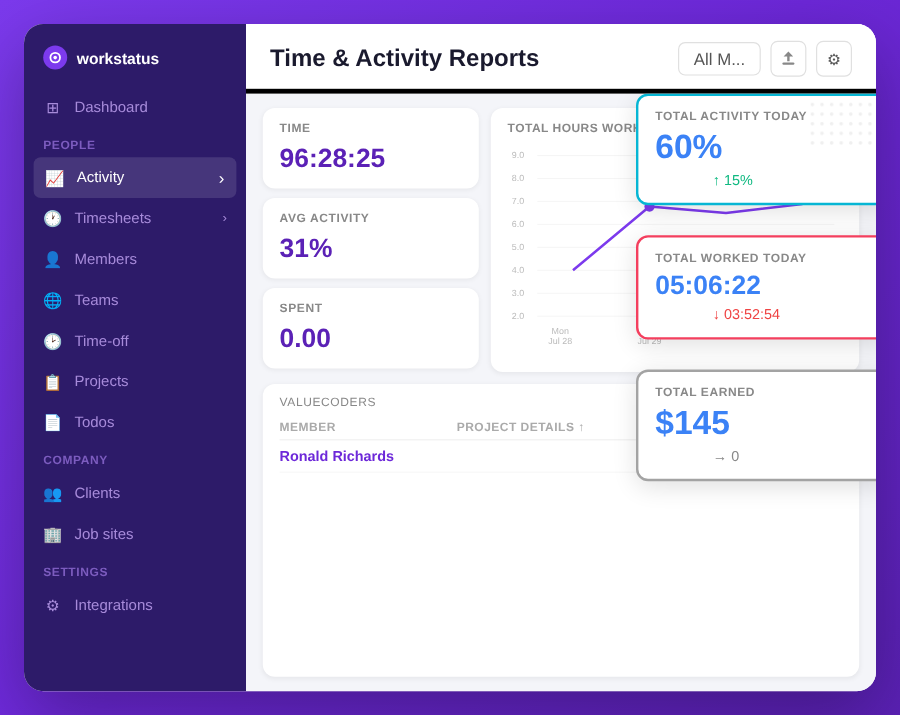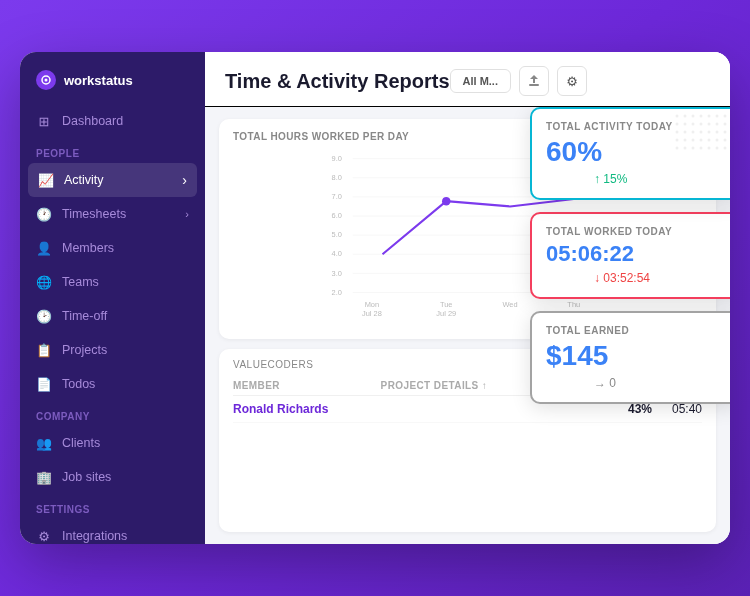--- a/index.html
+++ b/index.html
@@ -8,21 +8,21 @@
       height: 596px;
       background: linear-gradient(135deg, #7c3aed 0%, #6d28d9 50%, #5b21b6 100%);
       display: flex;
       align-items: center;
       justify-content: center;
       font-family: 'Segoe UI', Arial, sans-serif;
       overflow: hidden;
     }
     .app-container {
       width: 710px;
-      height: 492px;
+      height: 556px;
       background: white;
       border-radius: 16px;
       display: flex;
       overflow: hidden;
       box-shadow: 0 20px 60px rgba(0,0,0,0.3);
     }
     
     .sidebar {
       width: 185px;
       background: #2d1b69;
@@ -99,41 +99,41 @@
       display: flex;
       flex-direction: column;
       overflow: hidden;
       position: relative;
     }
     .main-header {
       background: white;
       padding: 14px 20px 10px;
       display: flex;
       align-items: center;
-      border-bottom: 1px solid #000000;
+      justify-content: space-between;
+      border-bottom: 4px solid #000000;
     }
     .main-title {
       font-size: 20px;
       font-weight: 700;
       color: #1a1a2e;
     }
     .header-actions {
       display: flex;
       align-items: center;
       gap: 8px;
     }
     .btn-all-members {
       background: white;
       border: 1px solid #e0e0e0;
       border-radius: 6px;
       padding: 5px 12px;
-      font-size: 11px;
+      font-size: 14px;
       color: #555;
       cursor: pointer;
-      font-weight: bold;
     }
     .btn-icon {
       width: 30px;
       height: 30px;
       background: white;
       border: 1px solid #e0e0e0;
       border-radius: 6px;
       display: flex;
       align-items: center;
       justify-content: center;
@@ -240,21 +240,21 @@
       font-size: 12px;
       text-align: right;
     }
     
     .overlay-cards {
       position: absolute;
       right: -10px;
       top: 0;
       display: flex;
       flex-direction: column;
-      gap: 12px;
+      gap: 25px;
       width: 210px;
     }
     .overlay-card {
       border-radius: 10px;
       padding: 12px 14px;
       box-shadow: 0 4px 20px rgba(0,0,0,0.12);
     }
     .overlay-card.cyan {
       background: white;
       border: 2px solid #06b6d4;
@@ -391,20 +391,34 @@
           </svg>
         </div>
         <div class="btn-icon">⚙</div>
       </div>
     </div>
 
     <div style="flex:1; padding:12px 14px; display:flex; flex-direction:column; gap:10px; overflow:hidden; position:relative;">
 
       <div style="display:flex; gap:10px; height:220px;">
 
+        <div class="left-column">
+          <div class="stat-card">
+            <div class="stat-label">TIME</div>
+            <div class="stat-value">96:28:25</div>
+          </div>
+          <div class="stat-card">
+            <div class="stat-label">AVG ACTIVITY</div>
+            <div class="stat-value">31%</div>
+          </div>
+          <div class="stat-card">
+            <div class="stat-label">SPENT</div>
+            <div class="stat-value">0.00</div>
+          </div>
+        </div>
 
         <div class="chart-area">
           <div class="chart-title">TOTAL HOURS WORKED PER DAY</div>
           <svg width="100%" height="170" viewBox="0 0 260 160">
 
             <text x="2" y="12" font-size="7" fill="#bbb">9.0</text>
             <text x="2" y="30" font-size="7" fill="#bbb">8.0</text>
             <text x="2" y="48" font-size="7" fill="#bbb">7.0</text>
             <text x="2" y="66" font-size="7" fill="#bbb">6.0</text>
             <text x="2" y="84" font-size="7" fill="#bbb">5.0</text>

